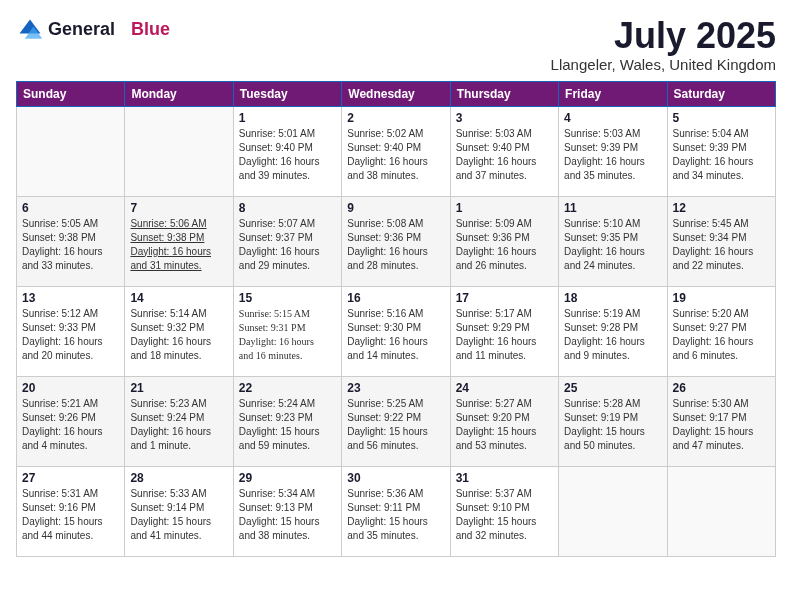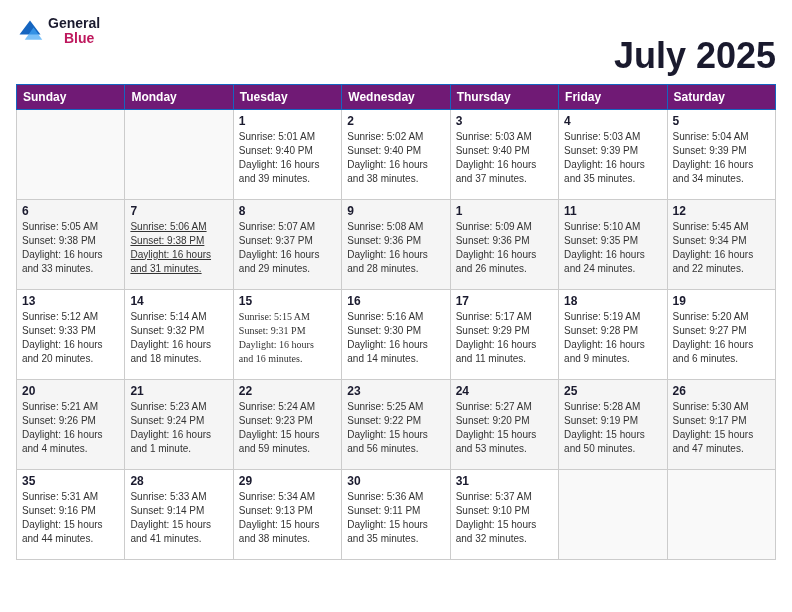--- a/index.html
+++ b/index.html
@@ -16,34 +16,33 @@
       align-items: flex-start;
       margin-bottom: 8px;
     }
     .logo {
       display: flex;
       align-items: center;
       gap: 4px;
     }
     .logo-text {
       display: flex;
-      flex-direction: column;
-      font-size: 14px;
+      flex-direction: row;
+      font-size: 18px;
       font-weight: bold;
       line-height: 1.1;
     }
     .logo-general { color: #1a1a2e; }
     .logo-blue { color: #be185d; padding-left: 16px; }
     .logo-icon {
       width: 28px;
       height: 28px;
     }
     .title-block {
       text-align: right;
-      margin-top: 20px;
     }
     .month-year {
       font-size: 36px;
       font-weight: bold;
       color: #1a1a2e;
       line-height: 1.1;
     }
     .location {
       font-size: 15px;
       color: #333;
@@ -100,20 +99,21 @@
       <polygon points="16,4 28,20 4,20" fill="#1565c0"></polygon>
       <polygon points="20,12 30,26 10,26" fill="#42a5f5" opacity="0.7"></polygon>
     </svg>
     <div class="logo-text">
       <span class="logo-general">General</span>
       <span class="logo-blue">Blue</span>
     </div>
   </div>
   <div class="title-block">
     <div class="month-year">July 2025</div>
+    <div class="location">Llangeler, Wales, United Kingdom</div>
   </div>
 </div>
 
 <table class="calendar">
   <thead>
     <tr>
     <th>Sunday</th>
         <th>Monday</th>
         <th>Tuesday</th>
         <th>Wednesday</th>
@@ -310,21 +310,21 @@
         <td>
           <span class="day-num">26</span>
           <div class="day-info" style="white-space: pre-line;">Sunrise: 5:30 AM
 Sunset: 9:17 PM
 Daylight: 15 hours
 and 47 minutes.</div>
         </td>
       </tr>
       <tr>
         <td>
-          <span class="day-num">35</span>
+          <span class="day-num">27</span>
           <div class="day-info" style="white-space: pre-line;">Sunrise: 5:31 AM
 Sunset: 9:16 PM
 Daylight: 15 hours
 and 44 minutes.</div>
         </td>
         <td>
           <span class="day-num">28</span>
           <div class="day-info" style="white-space: pre-line;">Sunrise: 5:33 AM
 Sunset: 9:14 PM
 Daylight: 15 hours

